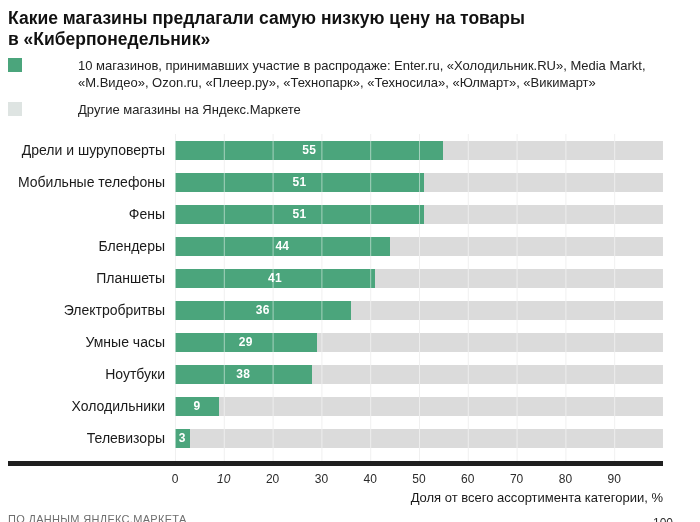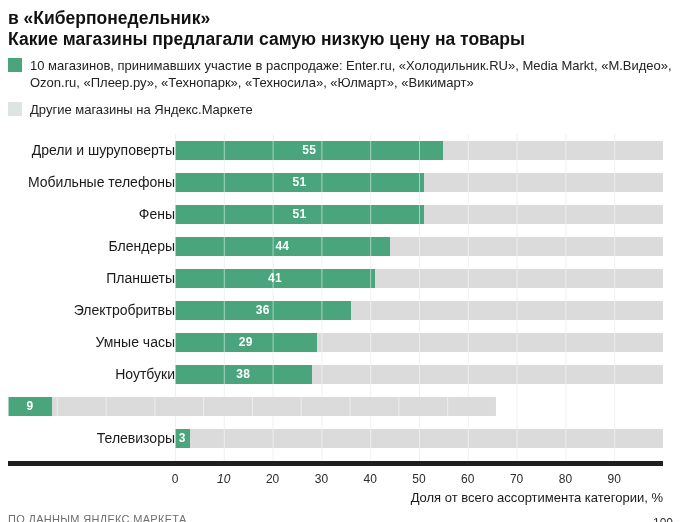--- a/index.html
+++ b/index.html
@@ -11,37 +11,37 @@
   .page { box-sizing:border-box; width:700px; height:522px; padding:8px 8px 0 8px; }
 
   
   .title {
     margin:0 0 7px 0;
     font-size:17.5px; line-height:21px; font-weight:700; color:#111;
   }
   .title span { display:block; }
 
   
-  .legend-item { display:flex; align-items:flex-start; font-size:13px; line-height:17px; color:#222; }
+  .legend-item { display:flex; align-items:flex-start; font-size:13px; line-height:17px; color:#222;gap:48px; }
   .legend-item + .legend-item { margin-top:10px; }
   .swatch { flex:none; width:14px; height:14px; margin:1px 8px 0 0; }
   .swatch.green { background:#4ba57c; }
   .swatch.gray  { background:#dee4e2; }
   .legend-text { max-width:665px; }
 
   
   .chart { position:relative; margin-top:16px; }
   .grid-under {
     position:absolute; left:167px; top:0; width:488px; height:327px;
     background-image:linear-gradient(90deg,#f0f0f0 0 1px, transparent 1px);
     background-size:48.8px 100%;
   }
   .row { position:relative; display:flex; align-items:center; height:32px; }
   .cat {
-    box-sizing:border-box; width:167px; 
+    box-sizing:border-box; width:167px; padding-right:10px;
     text-align:right; font-size:14px; line-height:16px; color:#1a1a1a; white-space:nowrap;
   }
   .bar-area { position:relative; width:488px; height:19px; }
   .track { position:absolute; left:0; top:0; width:100%; height:100%; background:#dbdbdb; }
   .fill  { position:absolute; left:0; top:0; height:100%; background:#4ba57c; }
   .bar-grid-over {
     position:absolute; left:0; top:0; width:100%; height:100%;
     background-image:linear-gradient(90deg, rgba(255,255,255,0.5) 0 1px, transparent 1px);
     background-size:48.8px 100%;
     pointer-events:none;
@@ -57,22 +57,22 @@
   .xlabel { margin-left:167px; width:488px; margin-top:4px; text-align:right; font-size:13px; color:#1a1a1a; }
 
   .source { margin-top:8px; font-size:11px; letter-spacing:0.3px; color:#6e6e6e; }
 </style>
 </head>
 <body>
 
 <div class="page">
 
   <h1 class="title">
+    <span>Какие магазины предлагали самую низкую цену на товары</span>
     <span>в «Киберпонедельник»</span>
-    <span>Какие магазины предлагали самую низкую цену на товары</span>
   </h1>
 
   <div class="legend">
     <div class="legend-item">
       <span class="swatch green"></span>
       <span class="legend-text">10 магазинов, принимавших участие в распродаже: Enter.ru, «Холодильник.RU», Media Markt, «М.Видео», Ozon.ru, «Плеер.ру», «Технопарк», «Техносила», «Юлмарт», «Викимарт»</span>
     </div>
     <div class="legend-item">
       <span class="swatch gray"></span>
       <span class="legend-text">Другие магазины на Яндекс.Маркете</span>
@@ -148,20 +148,21 @@
         <div class="row">
           <div class="cat">Ноутбуки</div>
           <div class="bar-area">
             <div class="track"></div>
             <div class="fill" style="width: 28%;"></div>
             <div class="bar-grid-over"></div>
             <div class="val" style="left: 14%;">38</div>
           </div>
         </div>
         <div class="row">
+          <div class="cat">Холодильники</div>
           <div class="bar-area">
             <div class="track"></div>
             <div class="fill" style="width: 9%;"></div>
             <div class="bar-grid-over"></div>
             <div class="val" style="left: 4.5%;">9</div>
           </div>
         </div>
         <div class="row">
           <div class="cat">Телевизоры</div>
           <div class="bar-area">

